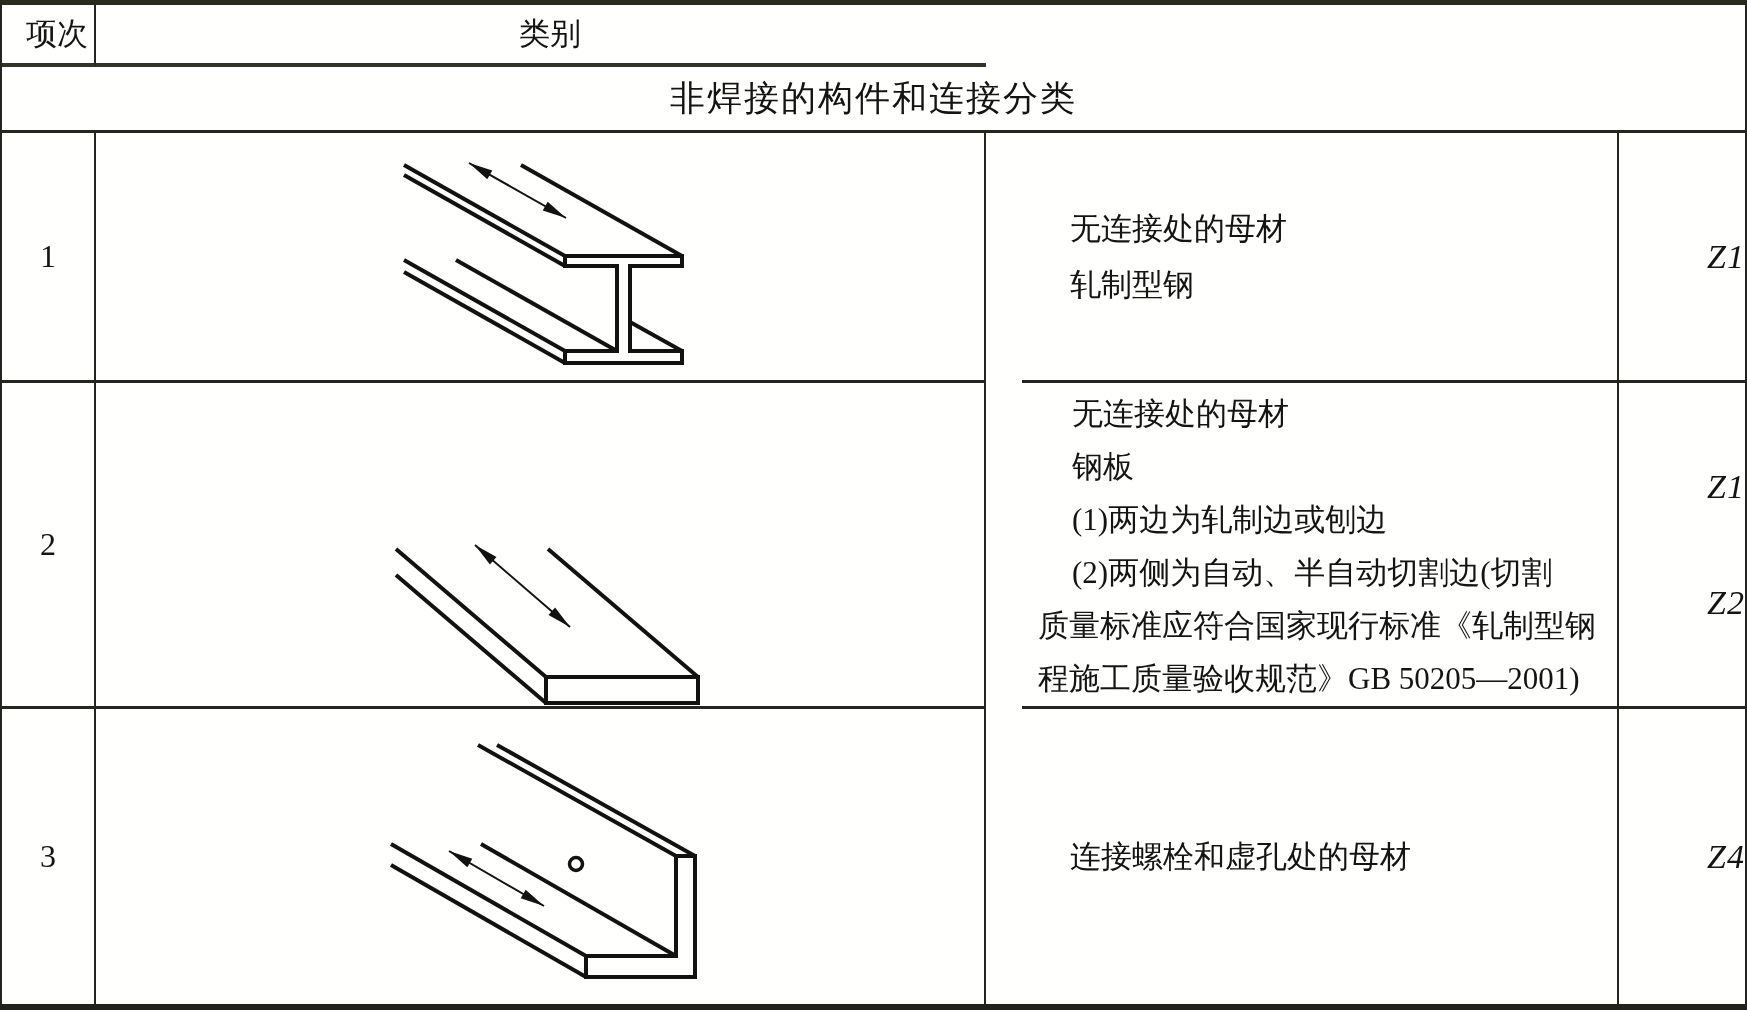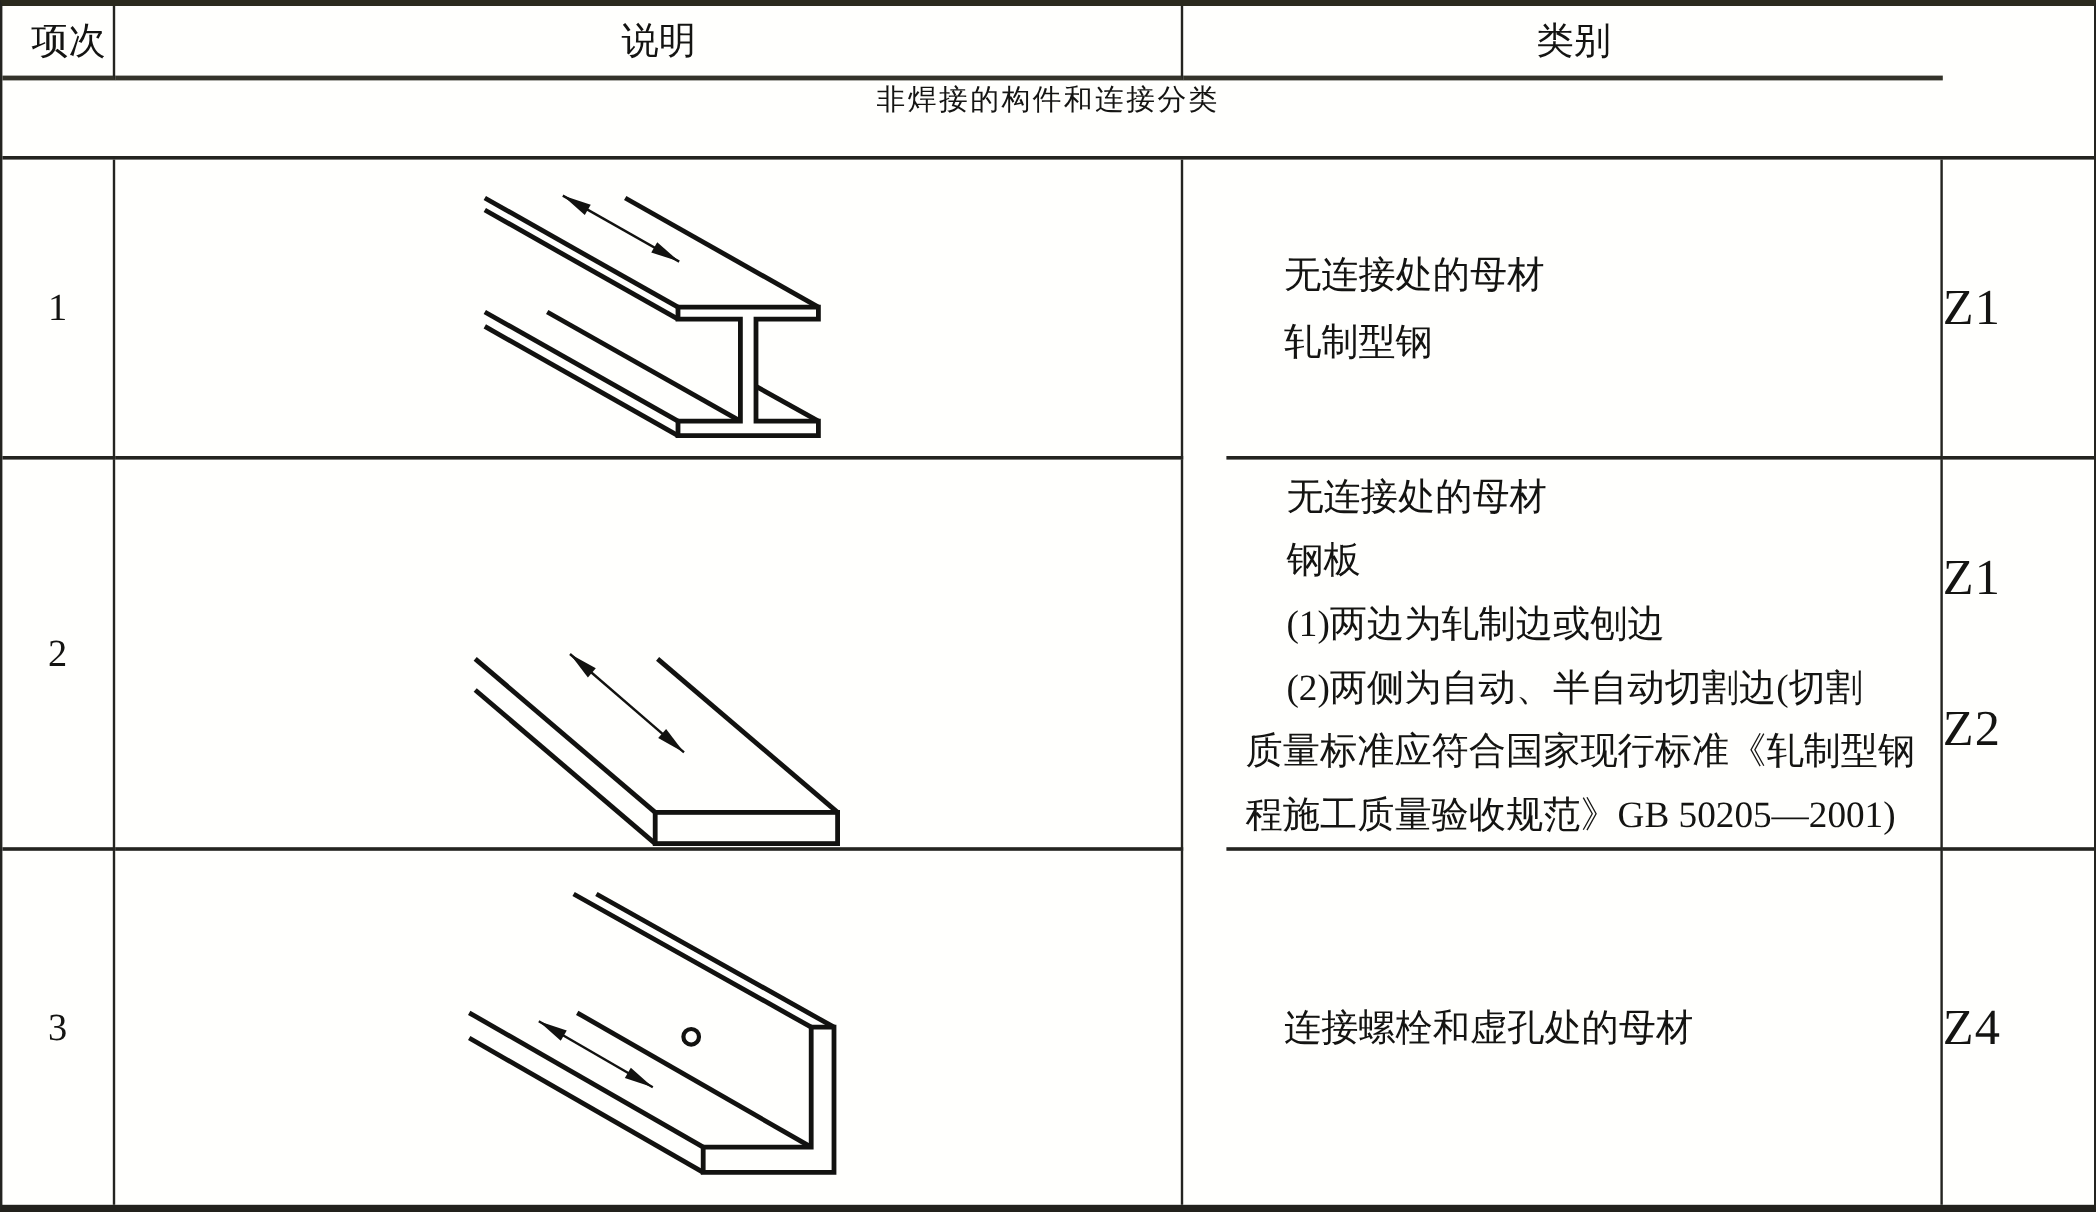--- a/index.html
+++ b/index.html
@@ -16,46 +16,43 @@
     border-bottom:6px solid #22211c;
     border-left:2px solid #242420;
     border-right:2px solid #242420;
     display:grid;
     grid-template-columns:94px 890px 633px 126px;
     grid-template-rows:62px 66px 250px 326px 295px;
   }
   .cell{border-right:2px solid #242420;border-bottom:3px solid #242420;position:relative;overflow:hidden;}
   .cell.last-col{border-right:none;}
   .cell.hdr{border-bottom:4px solid #34332a;display:flex;align-items:center;justify-content:center;font-size:31px;padding-left:18px;}
-  .cell.span-row{grid-column:1/5;border-right:none;display:flex;align-items:flex-start;justify-content:center;font-size:24px;letter-spacing:2px;}
+  .cell.span-row{grid-column:1/5;border-right:none;display:flex;align-items:center;justify-content:center;font-size:35px;letter-spacing:2px;}
   .cell.bottom-row{border-bottom:none;}
   .item-cell{display:flex;align-items:center;justify-content:center;font-size:32px;}
-  .cat-cell{display:flex;flex-direction:column;align-items:flex-start;justify-content:center;font-size:42px;letter-spacing:1px;}
+  .cat-cell{display:flex;flex-direction:column;align-items:flex-end;justify-content:center;font-size:34px;letter-spacing:1px;font-style:italic;}
   .cat-gap{gap:78px;}
   .desc-cell{font-size:31px;line-height:56px;margin-left:36px;}
   .desc-centered{display:flex;flex-direction:column;justify-content:center;padding-left:48px;}
   .desc-para{padding:4px 8px 0 16px;line-height:53px;}
   .indent{text-indent:34px;}
   .draw-cell svg{display:block;}
   .s{stroke:#121210;stroke-width:4;fill:none;stroke-linecap:butt;}
   .sf{stroke:#121210;stroke-width:4;fill:#fffffd;stroke-linejoin:miter;}
   .thin{stroke:#121210;stroke-width:2;fill:none;}
   .head{fill:#121210;stroke:none;}
 </style>
 </head>
 <body>
 
 <div class="page">
   <div class="tbl">
 
     <div class="cell hdr">
       <span>项次</span>
-    </div>
-    <div class="cell hdr">
-      <span>说明</span>
     </div>
     <div class="cell hdr last-col">
       <span>类别</span>
     </div>
 
     <div class="cell span-row">
       <span>非焊接的构件和连接分类</span>
     </div>
 
     <div class="cell item-cell">

